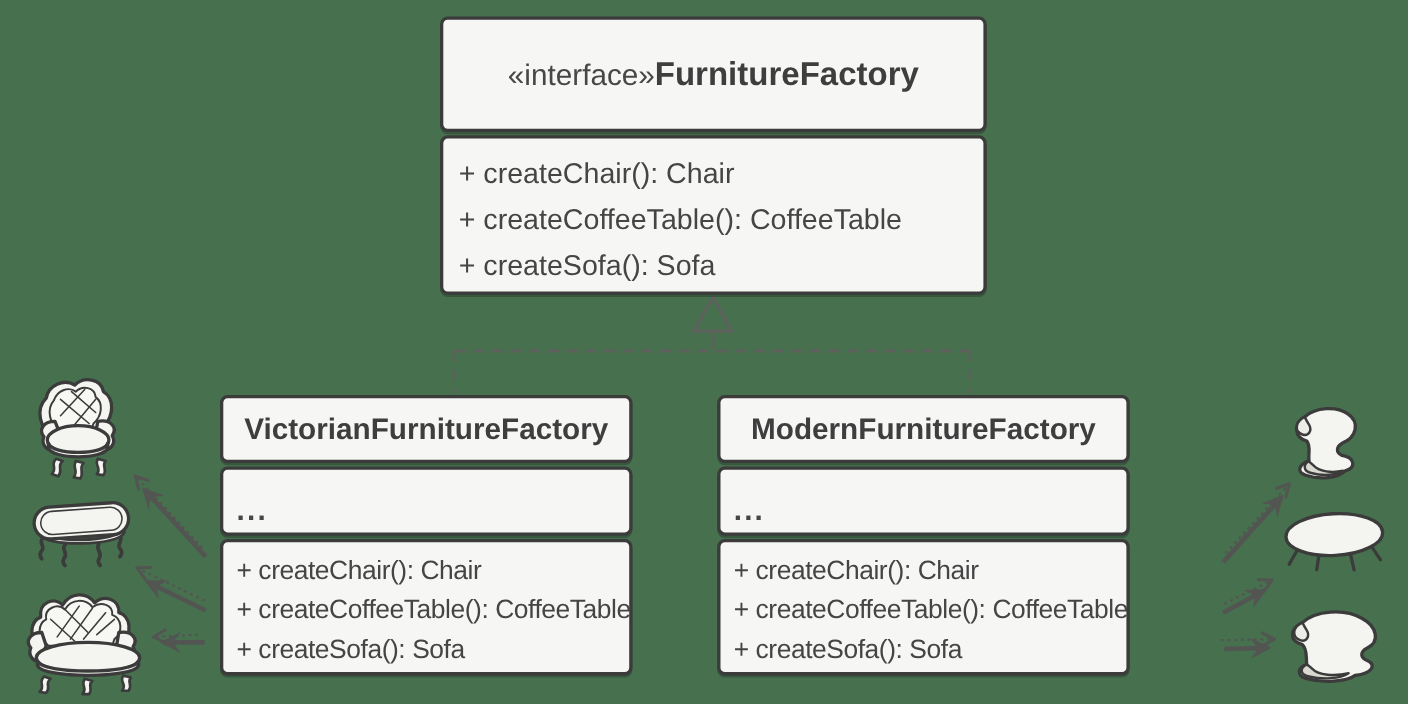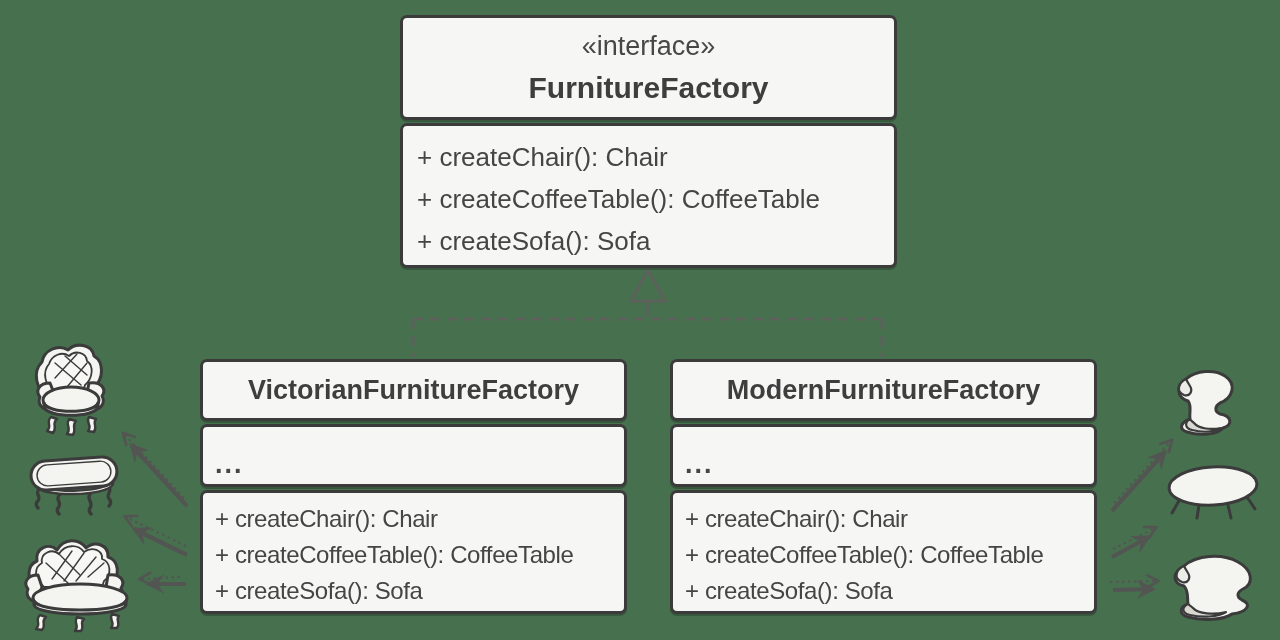--- a/index.html
+++ b/index.html
@@ -16,30 +16,30 @@
     box-sizing:border-box;
     background:#F6F6F5;
     border:3px solid #3B3B3B;
     border-radius:7px;
     box-shadow:0 2px 0 rgba(0,0,0,0.22);
     color:#454545;
   }
 
   
   .box-interface{left:400px;top:15px;width:497px;}
-  .box-interface .title{height:105px;display:flex;flex-direction:column;justify-content:center;align-items:center;text-align:center;}
+  .box-interface .title{height:105px;display:flex;justify-content:center;align-items:center;text-align:center;}
   .box-interface .stereotype{font-size:27px;font-weight:400;color:#474747;line-height:40px;}
   .box-interface .if-name{font-size:30px;font-weight:700;color:#3E3E3E;line-height:44px;text-align:center;}
   .box-interface .methods{height:145px;padding:10px 0 0 14px;}
   .box-interface .m-line{font-size:26px;line-height:42px;white-space:nowrap;}
 
   
-  .box-factory{top:359px;width:427px;}
+  .box-factory{top:359px;width:375px;}
   .box-victorian{left:200px;}
-  .box-modern{left:670px;justify-content:flex-end;}
+  .box-modern{left:652px;justify-content:flex-end;}
   .box-factory .title{height:62px;display:flex;justify-content:center;align-items:center;
     font-size:27px;font-weight:700;color:#3E3E3E;}
   .box-factory .ellipsis-comp{height:63px;padding:22px 0 0 12px;
     font-size:27px;font-weight:700;letter-spacing:2px;color:#454545;}
   .box-factory .methods{height:124px;padding:8px 0 0 12px;}
   .box-factory .m-line{font-size:24px;line-height:36px;letter-spacing:-0.4px;white-space:nowrap;}
 </style>
 </head>
 <body>
 

